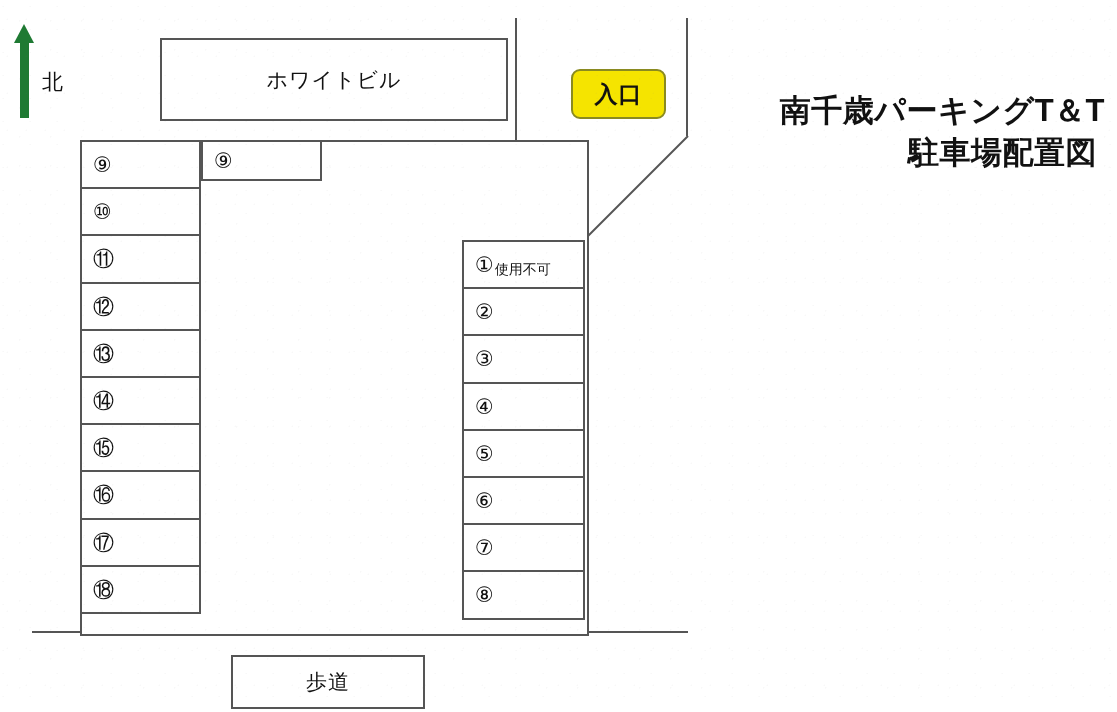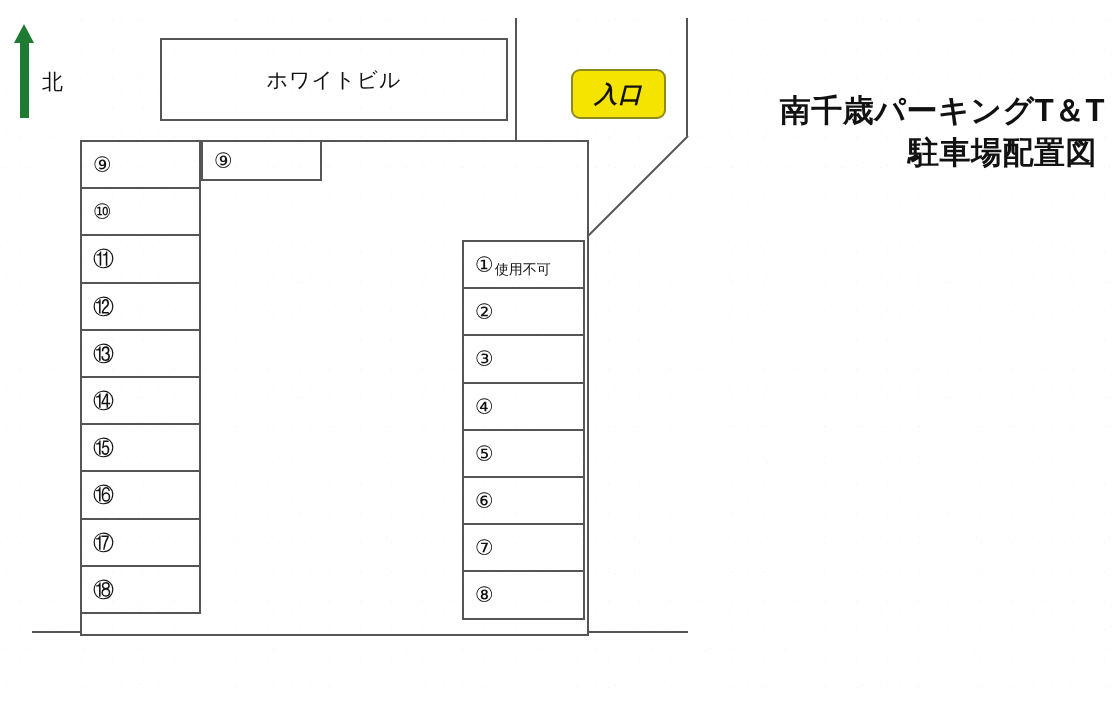--- a/index.html
+++ b/index.html
@@ -99,21 +99,20 @@
     background: #f5e400;
     border: 2px solid #8a8a20;
     border-radius: 9px;
     display: flex;
     align-items: center;
     justify-content: center;
     font-size: 23px;
     font-weight: bold;
     color: #111;
     letter-spacing: 1px;
-    font-style: italic;
   }
 
   
   #lot-outline {
     position: absolute;
     left: 80px;
     top: 140px;
     width: 505px;
     height: 492px;
     border: 2px solid #555;
@@ -305,15 +304,18 @@
     <div class="stall">
       <span class="stall-num">⑦</span>
       <span class="stall-note"></span>
     </div>
     <div class="stall">
       <span class="stall-num">⑧</span>
       <span class="stall-note"></span>
     </div>
   </div>
 
+  <div id="sidewalk-box" class="plain-box">
+    <span>歩道</span>
+  </div>
 
   <div id="speckle"></div>
 </div>
 
 </body></html>

